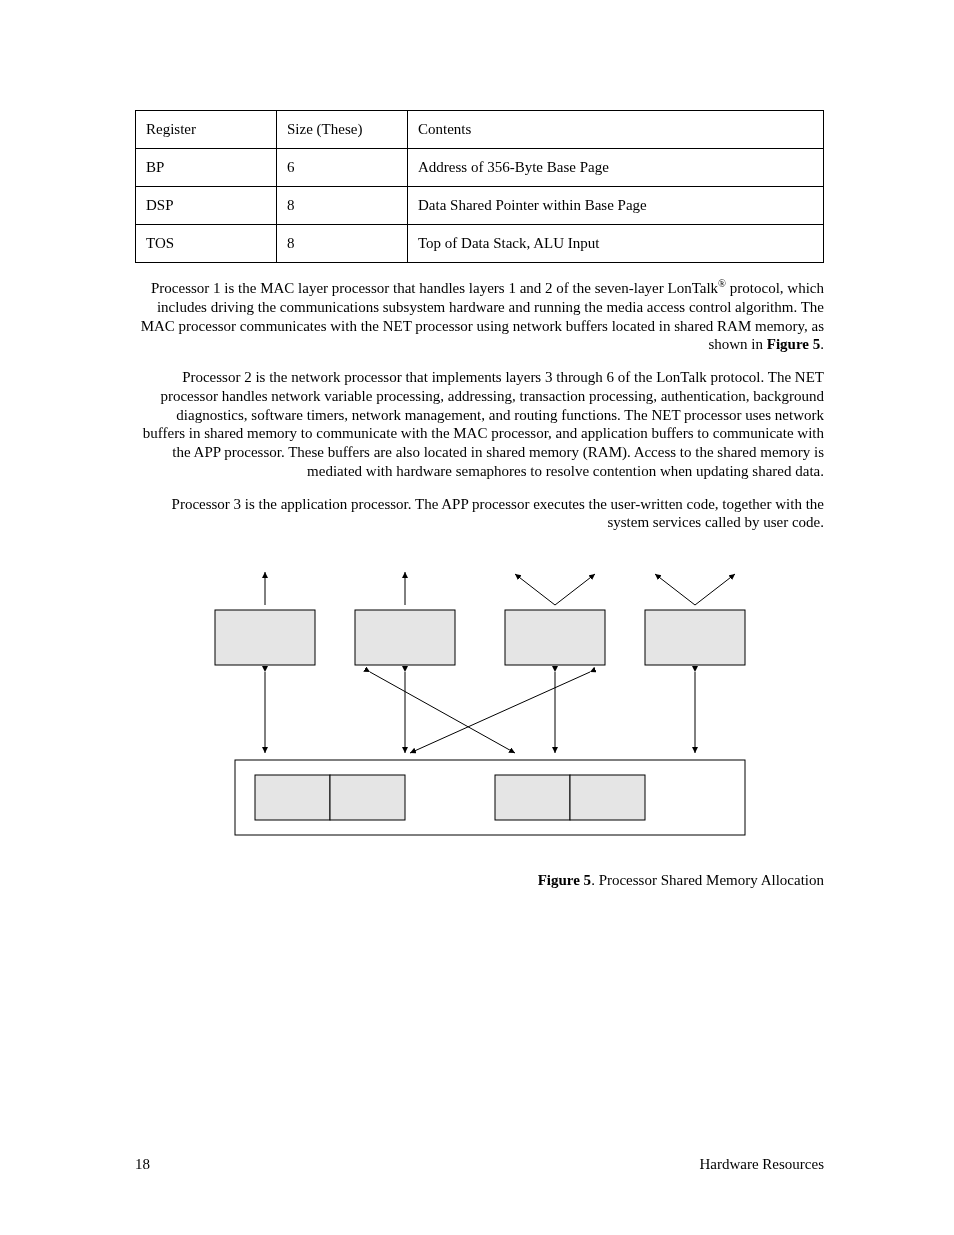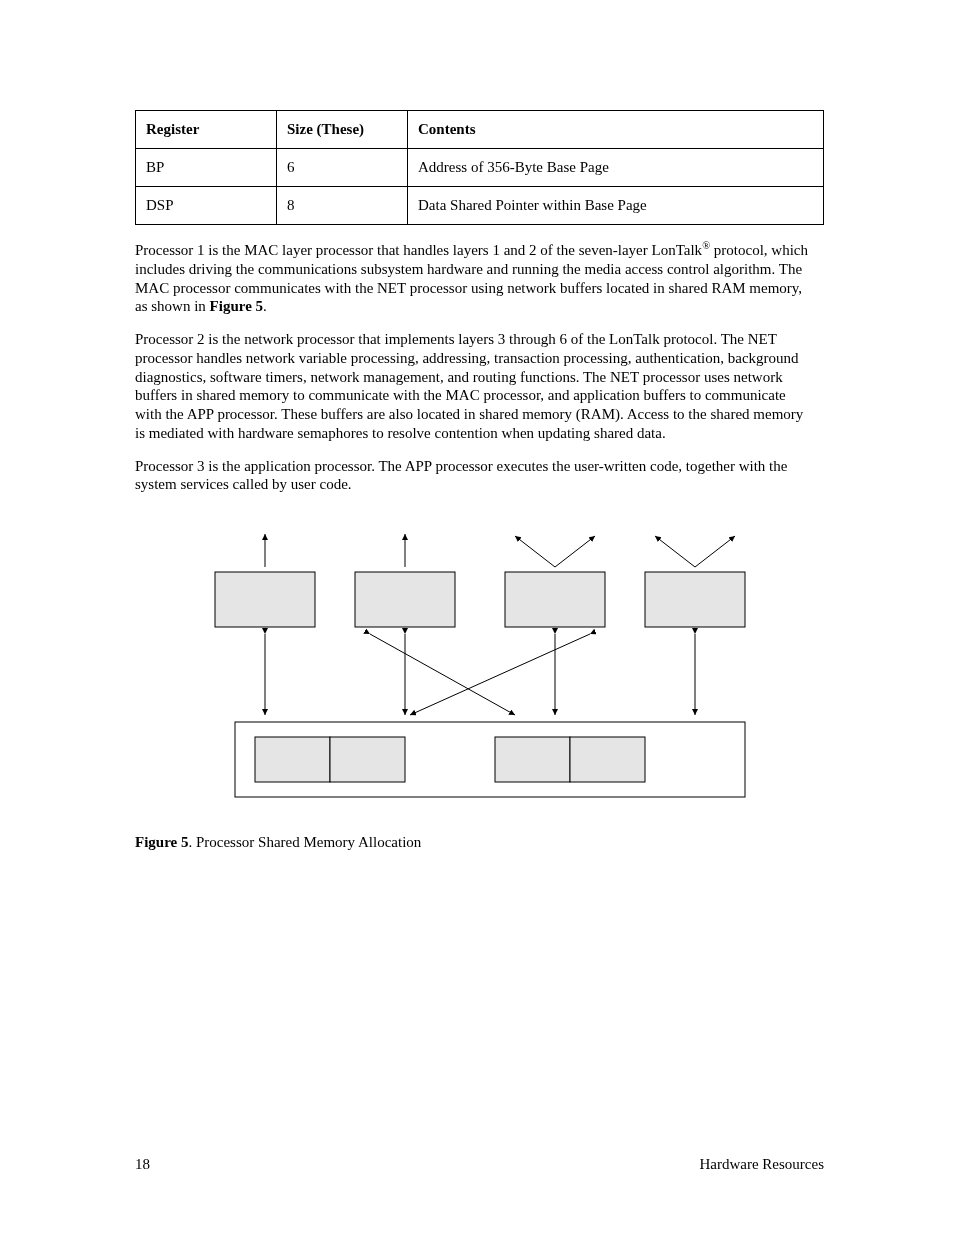--- a/index.html
+++ b/index.html
@@ -21,39 +21,39 @@
     width: 100%;
     font-size: 15px;
   }
   table.reg th, table.reg td {
     border: 1px solid #000;
     padding: 10px 10px 10px 10px;
     text-align: left;
     vertical-align: middle;
   }
   table.reg th {
-    font-weight: bold;
+    font-weight: normal;
   }
   .col-reg { width: 120px; }
   .col-size { width: 110px; }
   p.body {
     font-size: 15px;
     line-height: 1.25;
-    margin: 14px 12px 0 0;
-    text-align: left;
+    margin: 14px 0 0 0;
+    text-align: right;
   }
   sup { font-size: 0.7em; vertical-align: super; }
   .figure {
     margin-top: 28px;
     margin-left: auto;
     margin-right: auto;
     display: block;
   }
   .caption {
-    text-align: left;
+    text-align: right;
     font-size: 15px;
     margin-top: 22px;
   }
   .footer {
     position: absolute;
     left: 135px;
     right: 130px;
     bottom: 62px;
     font-size: 15px;
     display: flex;
@@ -78,20 +78,25 @@
     <tbody>
       <tr>
         <td>BP</td>
         <td>6</td>
         <td>Address of 356-Byte Base Page</td>
       </tr>
       <tr>
         <td>DSP</td>
         <td>8</td>
         <td>Data Shared Pointer within Base Page</td>
+      </tr>
+      <tr>
+        <td>TOS</td>
+        <td>8</td>
+        <td>Top of Data Stack, ALU Input</td>
       </tr>
     </tbody>
   </table>
 
   <p class="body">
     <span>Processor 1 is the MAC layer processor that handles layers 1 and 2 of the seven-layer LonTalk</span><sup>®</sup><span> protocol, which includes driving the communications subsystem hardware and running the media access control algorithm.  The MAC processor communicates with the NET processor using network buffers located in shared RAM memory, as shown in </span><span class="bold">Figure 5</span><span>.</span>
   </p>
 
   <p class="body">Processor 2 is the network processor that implements layers 3 through 6 of the LonTalk protocol.  The NET processor handles network variable processing, addressing, transaction processing, authentication, background diagnostics, software timers, network management, and routing functions.  The NET processor uses network buffers in shared memory to communicate with the MAC processor, and application buffers to communicate with the APP processor.  These buffers are also located in shared memory (RAM).  Access to the shared memory is mediated with hardware semaphores to resolve contention when updating shared data.</p>
 

